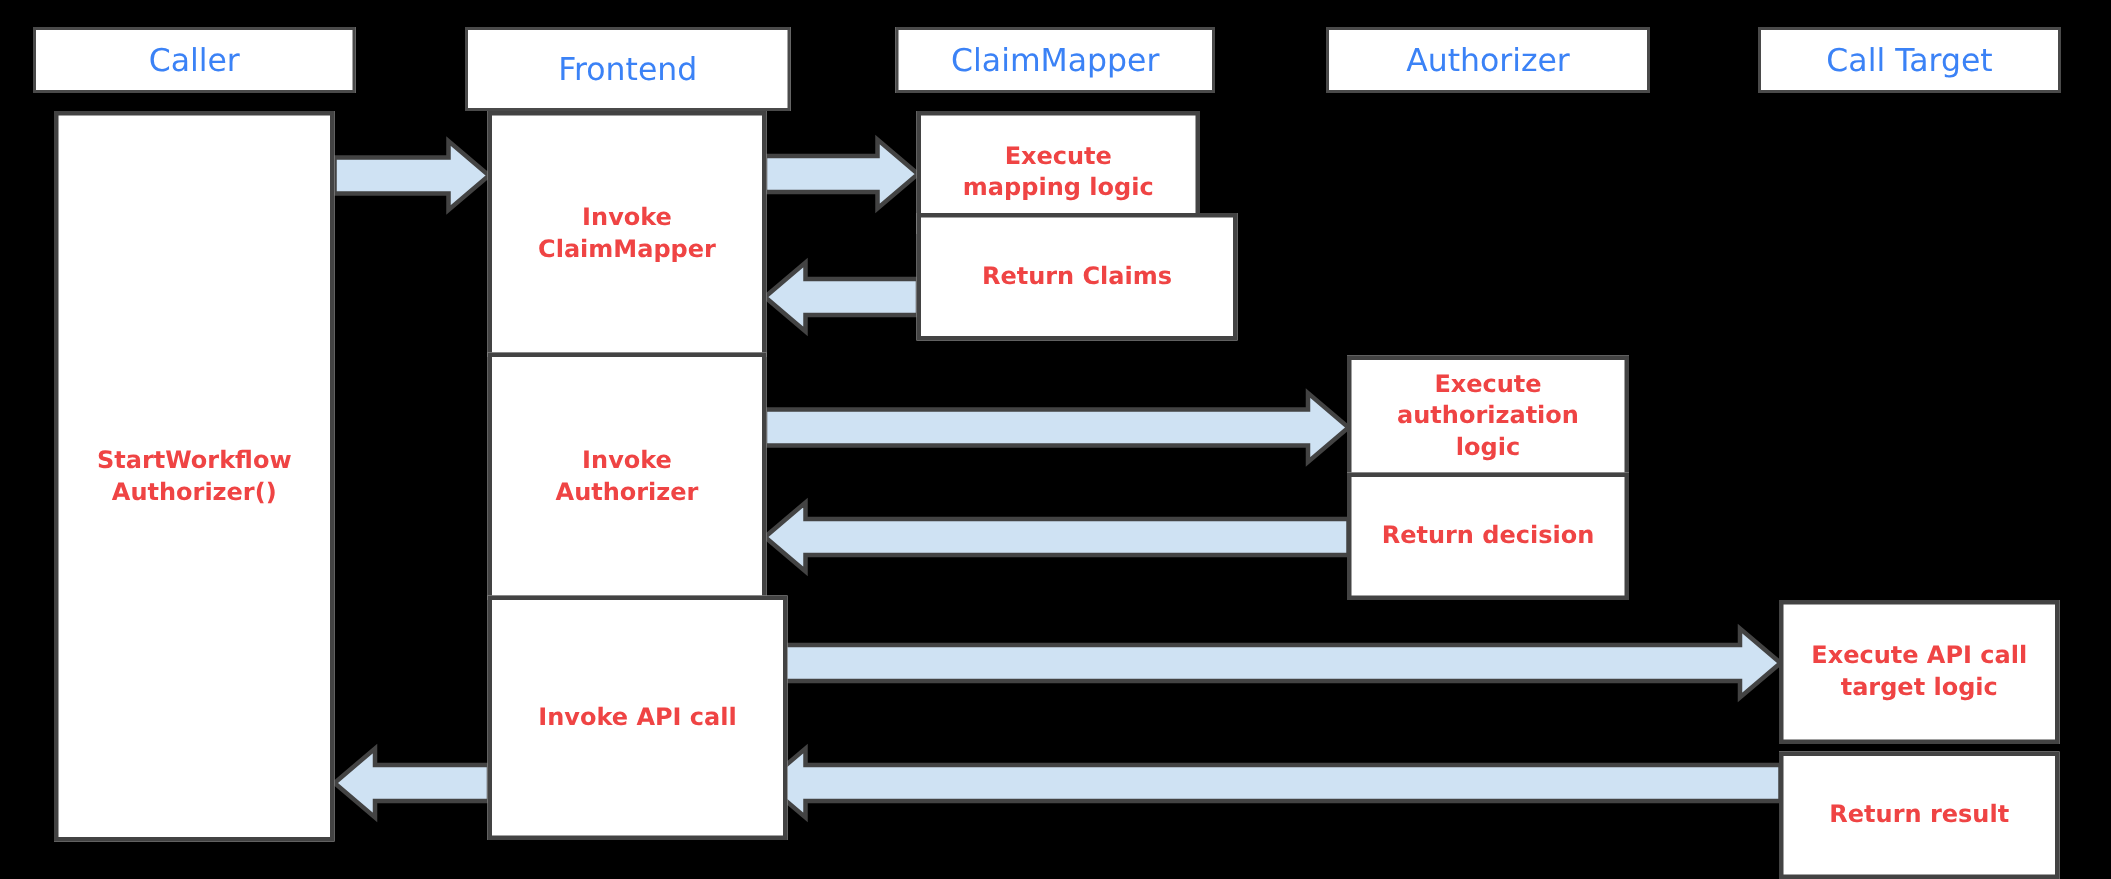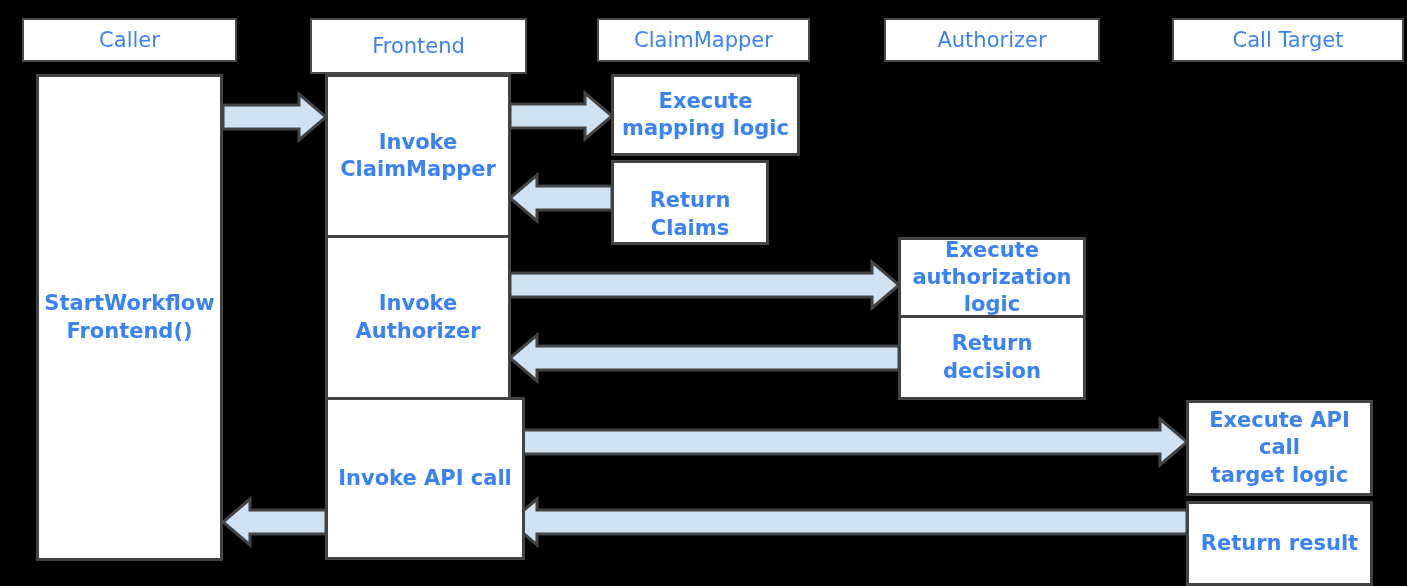--- a/index.html
+++ b/index.html
@@ -20,21 +20,21 @@
     font-size:21px;font-weight:400;color:#3b82f6;
     z-index:2;
   }
   .node-box{
     position:absolute;
     box-sizing:border-box;
     background:#ffffff;
     border:3px solid #434343;
     display:flex;align-items:center;justify-content:center;
     text-align:center;
-    font-size:21px;font-weight:bold;color:#3b82f6;
+    font-size:16px;font-weight:bold;color:#ef4444;
     line-height:1.3;
     z-index:1;
   }
   .node-box span{white-space:pre-line;}
   .lane-header span{white-space:nowrap;}
 </style>
 </head>
 <body>
 
 <div id="stage">
@@ -55,44 +55,44 @@
   </div>
   <div class="lane-header" style="left: 310px; top: 18px; width: 217px; height: 56px;">
     <span>Frontend</span>
   </div>
   <div class="lane-header" style="left: 597px; top: 18px; width: 213px; height: 44px;">
     <span>ClaimMapper</span>
   </div>
   <div class="lane-header" style="left: 884px; top: 18px; width: 216px; height: 44px;">
     <span>Authorizer</span>
   </div>
-  <div class="lane-header" style="left: 1172px; top: 18px; width: 232px; height: 44px;">
+  <div class="lane-header" style="left: 1172px; top: 18px; width: 202px; height: 44px;">
     <span>Call Target</span>
   </div>
 
   <div class="node-box" style="left: 36px; top: 74px; width: 187px; height: 487px;">
     <span>StartWorkflow
-Frontend()</span>
+Authorizer()</span>
   </div>
   <div class="node-box" style="left: 325px; top: 74px; width: 186px; height: 164px;">
     <span>Invoke
 ClaimMapper</span>
   </div>
   <div class="node-box" style="left: 325px; top: 235px; width: 186px; height: 165px;">
     <span>Invoke
 Authorizer</span>
   </div>
   <div class="node-box" style="left: 325px; top: 397px; width: 200px; height: 163px;">
     <span>Invoke API call</span>
   </div>
   <div class="node-box" style="left: 611px; top: 74px; width: 189px; height: 82px;">
     <span>Execute
 mapping logic</span>
   </div>
-  <div class="node-box" style="left: 611px; top: 160px; width: 158px; height: 85px; align-items: flex-end;">
+  <div class="node-box" style="left: 611px; top: 142px; width: 214px; height: 85px;">
     <span>Return Claims</span>
   </div>
   <div class="node-box" style="left: 898px; top: 237px; width: 188px; height: 81px;">
     <span>Execute
 authorization
 logic</span>
   </div>
   <div class="node-box" style="left: 898px; top: 315px; width: 188px; height: 85px;">
     <span>Return decision</span>
   </div>

